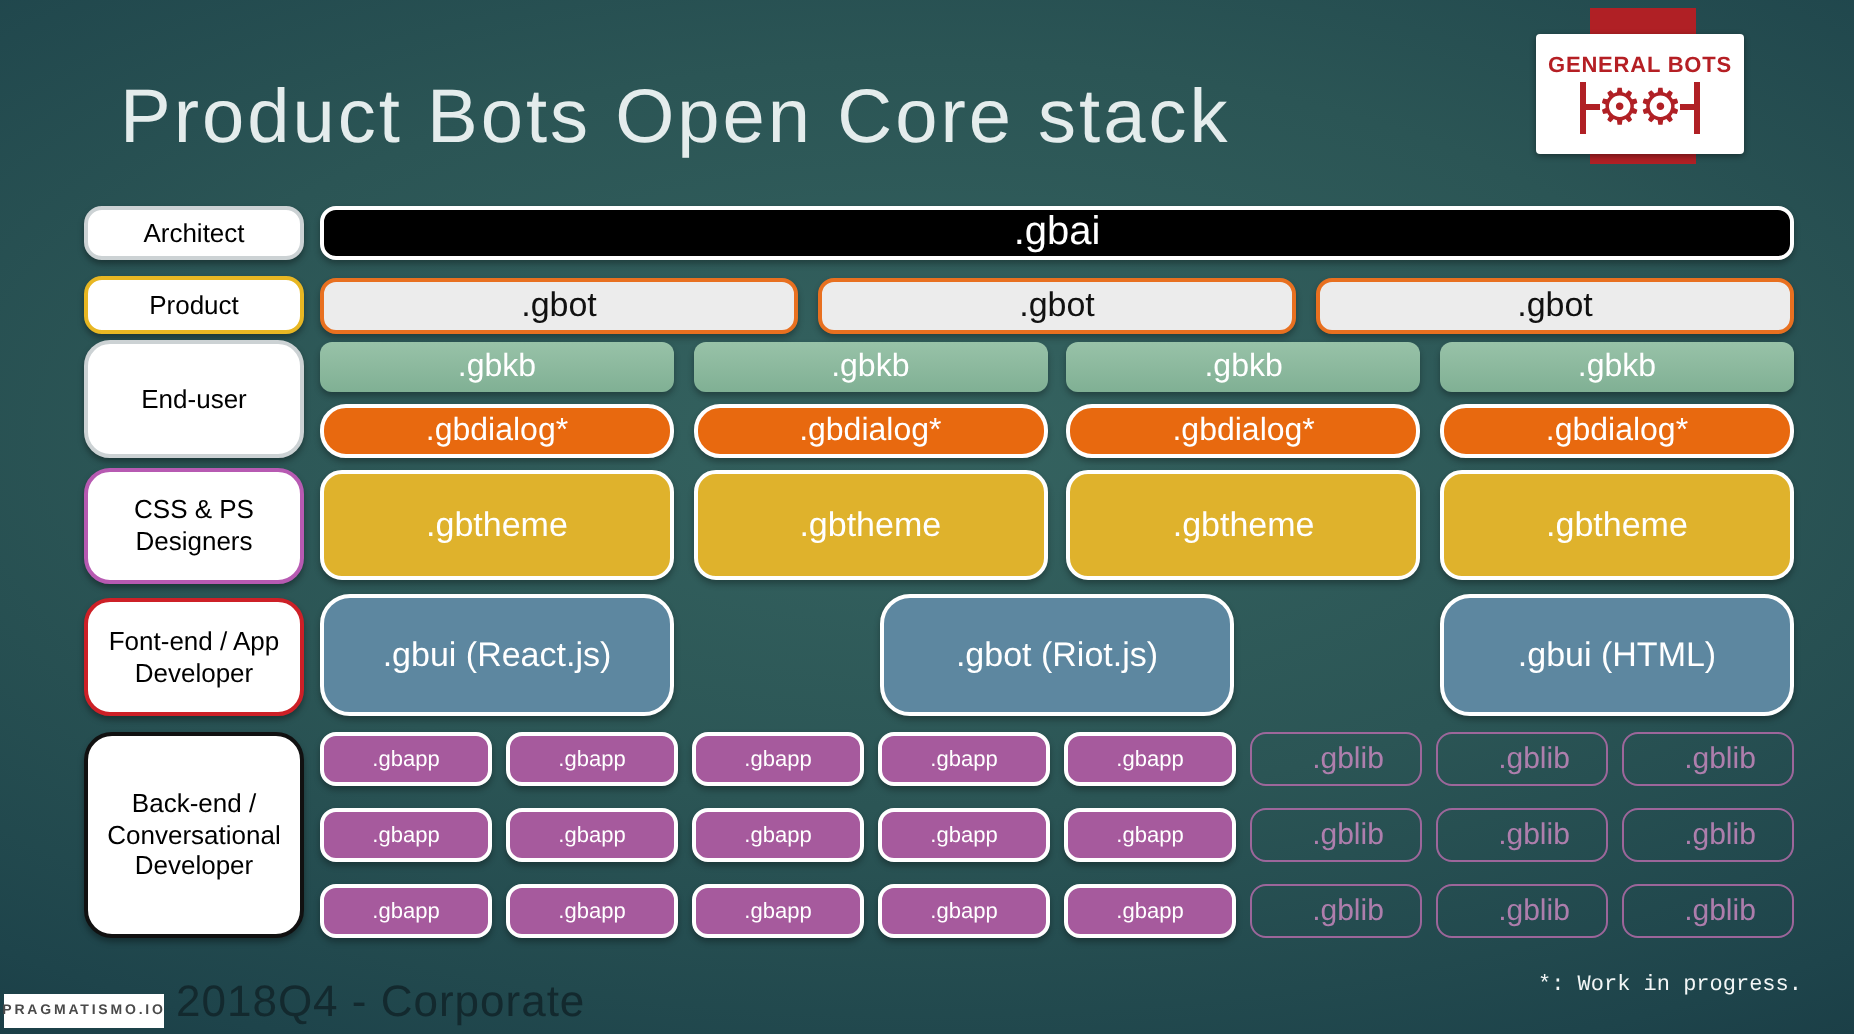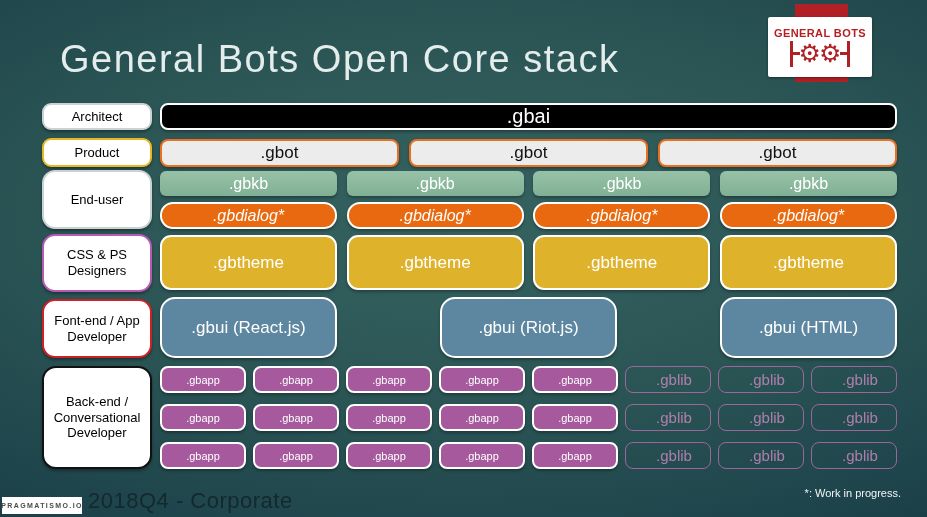--- a/index.html
+++ b/index.html
@@ -52,21 +52,21 @@
   }
   .row-gbai { top: 103px; height: 27px; }
   .gbai { width: 100%; background: #000; border: 2px solid #fff; border-radius: 8px; font-size: 20px; }
   .row-gbot { top: 139px; height: 28px; justify-content: space-between; }
   .gbot { width: 239px; background: #ececec; border: 2px solid #e87020; border-radius: 8px; color: #111; font-size: 17px; }
   .cols4 { justify-content: space-between; }
   .cols4 .box { width: 177px; }
   .row-gbkb { top: 171px; height: 25px; }
   .gbkb { background: linear-gradient(180deg, #98c2a8, #80b094); border-radius: 6px; font-size: 16px; }
   .row-gbdialog { top: 202px; height: 27px; }
-  .gbdialog { background: #e8690f; border: 2px solid #fff; border-radius: 13px; font-size: 16px; font-style: italic; }
+  .gbdialog { background: #e8690f; border: 2px solid #fff; border-radius: 13px; font-size: 16px; }
   .row-gbtheme { top: 235px; height: 55px; }
   .gbtheme { background: #dfb22c; border: 2.5px solid #fff; border-radius: 11px; font-size: 17px; }
   .row-gbui { top: 297px; height: 61px; }
   .gbui { background: #5d87a0; border: 2.5px solid #fff; border-radius: 15px; font-size: 17px; }
   .row-apps { height: 27px; justify-content: space-between; }
   .row-apps1 { top: 366px; } .row-apps2 { top: 404px; } .row-apps3 { top: 442px; }
   .gbapp { width: 86px; background: #a65a9d; border: 2.5px solid #fff; border-radius: 8px; font-size: 11px; }
   .gblib { width: 86px; background: transparent; border: 1.5px solid #b26ba8; border-radius: 8px;
            color: #c687bd; font-size: 15px; box-shadow: none; opacity: .85; padding-left: 12px; }
   
@@ -74,29 +74,29 @@
     position: absolute; left: 2px; top: 497px; width: 80px; height: 17px;
     background: #fff; display: flex; align-items: center; justify-content: center;
     font-size: 7px; font-weight: 700; letter-spacing: 1.4px; color: #4a4a4a;
   }
   .footer-caption {
     position: absolute; left: 88px; top: 488px;
     font-size: 22px; letter-spacing: .5px; color: #13292e;
   }
   .footer-note {
     position: absolute; right: 26px; top: 487px;
-    font-size: 11px; color: #f2f6f6;
+    font-size: 11px; color: #f2f6f6; font-family: Liberation Mono, monospace;
   }
 </style>
 </head>
 <body>
 
 <div class="slide">
 
-  <div class="title">General Bots Open Core stack</div>
+  <div class="title">Product Bots Open Core stack</div>
 
   <div class="ribbon"></div>
   <div class="logo-card">
     <div class="logo-brand">GENERAL BOTS</div>
     <div class="logo-gears">
       <span class="vbar"></span>
         <span class="hbar"></span>
         <span class="gear">⚙</span>
         <span class="gear">⚙</span>
         <span class="hbar"></span>
@@ -137,21 +137,21 @@
 
   <div class="row row-gbtheme cols4">
     <div class="box gbtheme">.gbtheme</div>
     <div class="box gbtheme">.gbtheme</div>
     <div class="box gbtheme">.gbtheme</div>
     <div class="box gbtheme">.gbtheme</div>
   </div>
 
   <div class="row row-gbui cols4">
     <div class="box gbui">.gbui (React.js)</div>
-    <div class="box gbui">.gbui (Riot.js)</div>
+    <div class="box gbui">.gbot (Riot.js)</div>
     <div class="box gbui">.gbui (HTML)</div>
   </div>
 
   <div class="row row-apps row-apps1">
     <div class="box gbapp">.gbapp</div>
     <div class="box gbapp">.gbapp</div>
     <div class="box gbapp">.gbapp</div>
     <div class="box gbapp">.gbapp</div>
     <div class="box gbapp">.gbapp</div>
     <div class="box gblib">.gblib</div>

